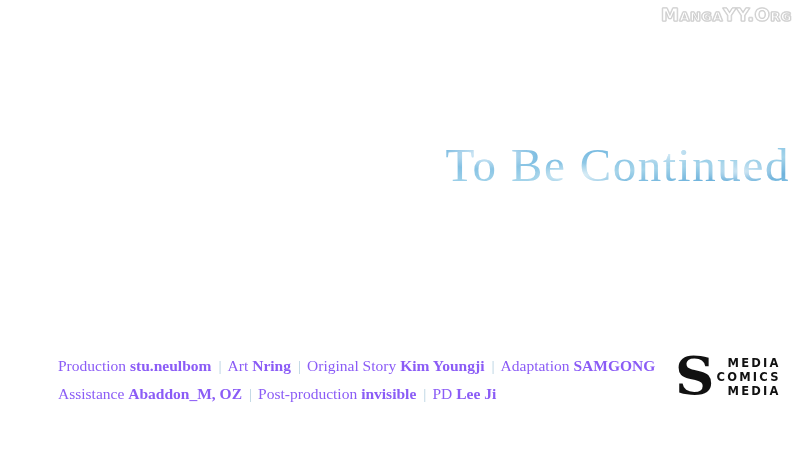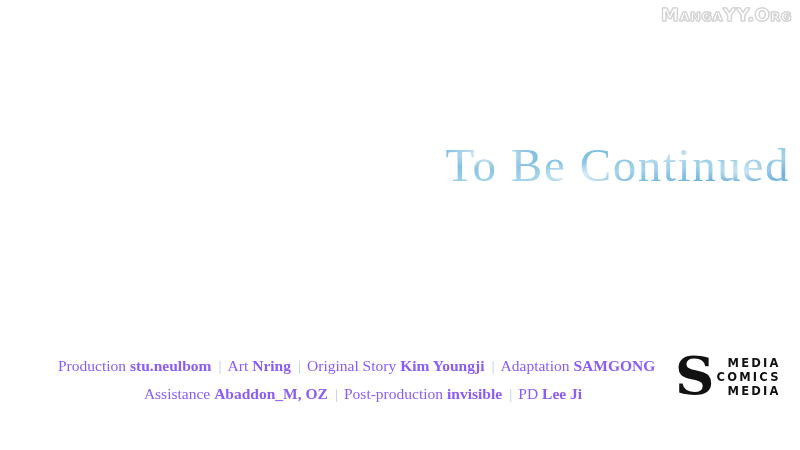--- a/index.html
+++ b/index.html
@@ -70,21 +70,21 @@
   #credits {
     position: absolute;
     left: 58px;
     right: 132px;
     top: 352px;
     font-size: 15.5px;
     line-height: 28px;
   }
   .credit-line { white-space: nowrap; }
   .credit-line.line1 { text-align: left; }
-  .credit-line.line2 { text-align: center; }
+  .credit-line.line2 { text-align: left; }
   .c-label {
     color: #8b5cf6;
     font-weight: normal;
   }
   .c-value {
     color: #8b5cf6;
     font-weight: bold;
     margin-left: 4px;
   }
   .c-sep {

